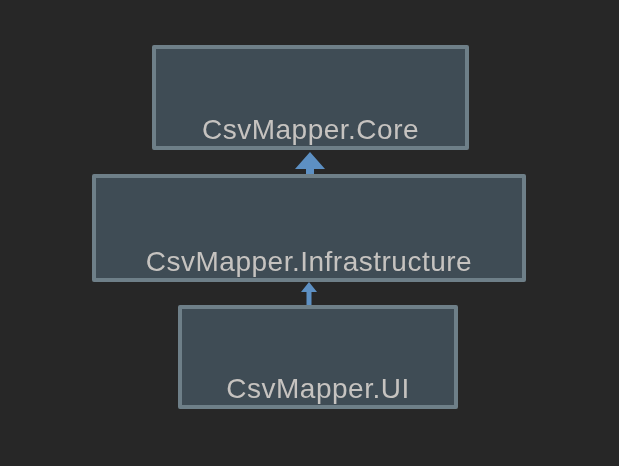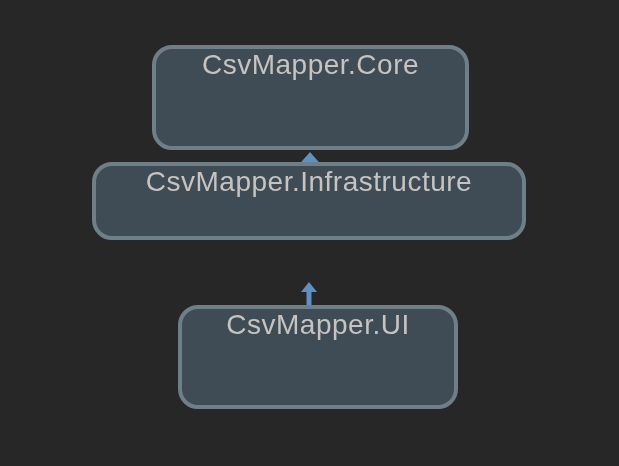--- a/index.html
+++ b/index.html
@@ -12,34 +12,34 @@
     width: 619px;
     height: 466px;
     background: var(--background, #272727);
     overflow: hidden;
   }
   .node {
     position: absolute;
     box-sizing: border-box;
     background: var(--box-fill, #3f4c55);
     border: 4px solid var(--box-border, #6e7f88);
-    border-radius: 20px;
+    border-radius: 2px;
     display: flex;
-    align-items: flex-start;
+    align-items: flex-end;
     justify-content: center;
   }
   .node-label {
     color: var(--text-color, #c6c3c0);
     font-size: 28px;
     font-weight: 400;
     letter-spacing: 0.5px;
     white-space: nowrap;
   }
   .node-core          { left: 152px; top: 45px;  width: 317px; height: 105px; }
-  .node-infrastructure{ left: 92px;  top: 162px; width: 434px; height: 78px; }
+  .node-infrastructure{ left: 92px;  top: 174px; width: 434px; height: 108px; }
   .node-ui            { left: 178px; top: 305px; width: 280px; height: 104px; }
 
   .connector { position: absolute; display: block; }
   .connector polygon { fill: var(--arrow-color, #5d90c3); }
   .connector-infra-core { left: 295px; top: 152px; }
   .connector-ui-infra   { left: 301px; top: 282px; }
 </style>
 </head>
 <body>
 

